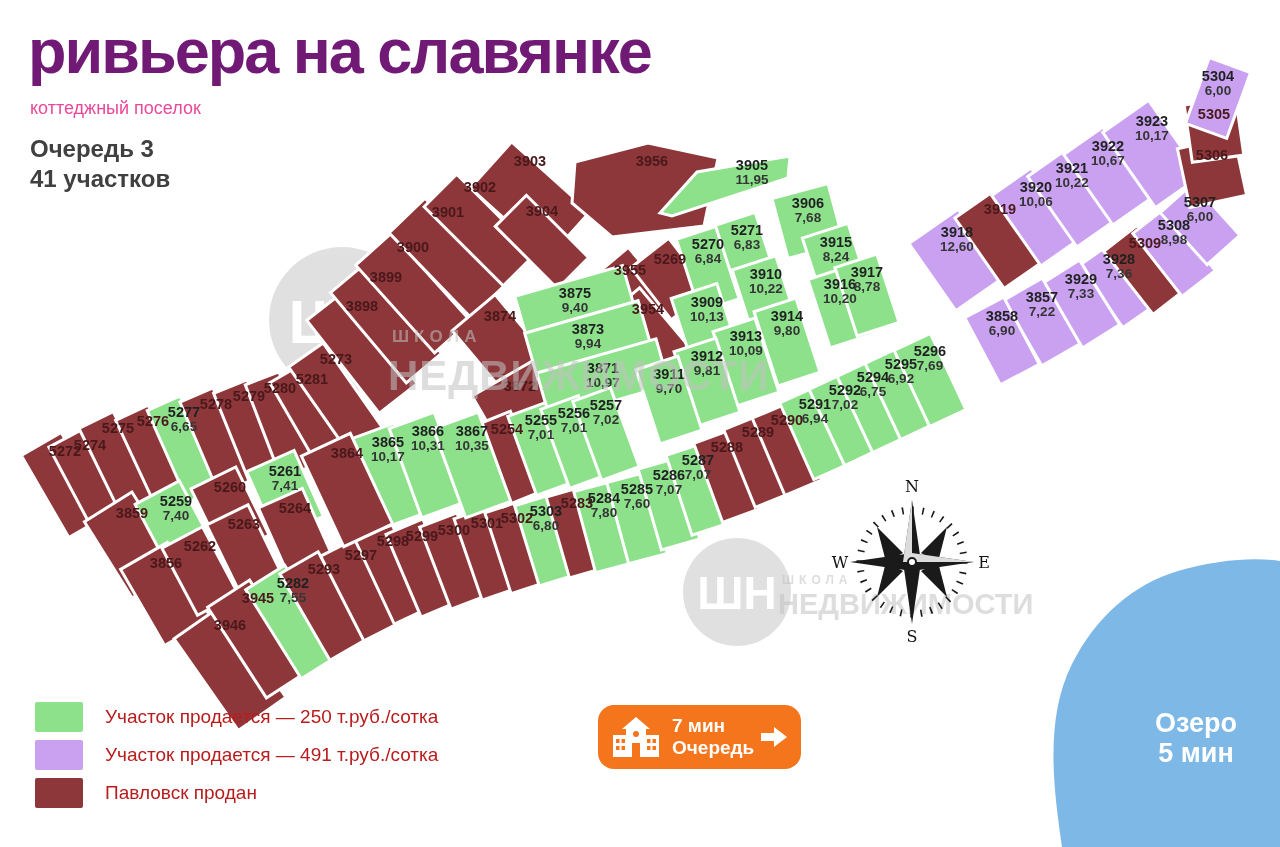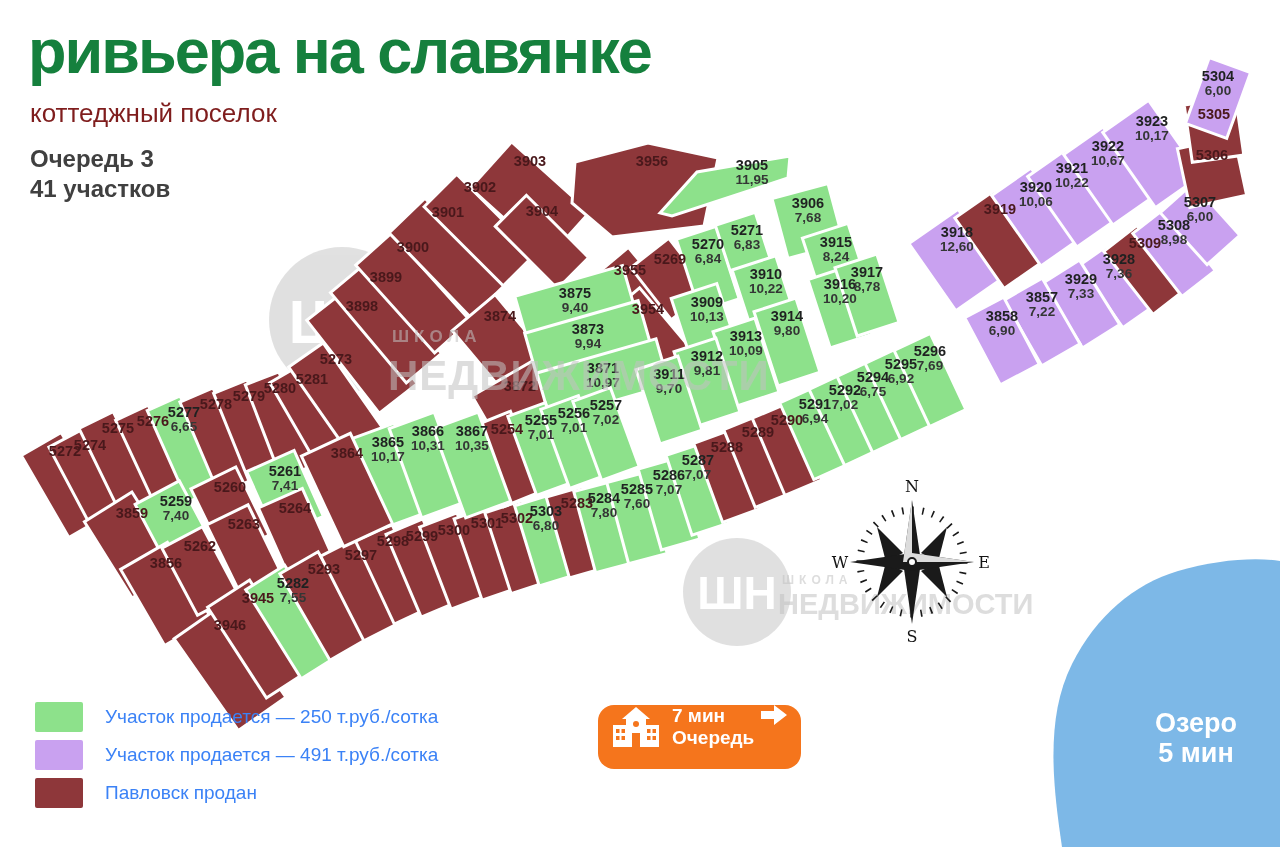--- a/index.html
+++ b/index.html
@@ -1,42 +1,42 @@
 <!DOCTYPE html>
 <html><head>
 <meta charset="utf-8">
 <style>
   html,body{margin:0;padding:0;background:#fff;}
   .stage{position:relative;width:1280px;height:847px;background:#ffffff;overflow:hidden;
          font-family:"Liberation Sans",sans-serif;}
   
   .header{position:absolute;left:28px;top:18px;z-index:5;color:#0d0d0d;}
-  .title{font-size:63px;font-weight:800;letter-spacing:-2px;line-height:1.05;margin:0;color:#15803d;}
-  .subtitle{font-size:26px;font-weight:500;margin:14px 0 16px 2px;color:#7f1d1d;}
+  .title{font-size:63px;font-weight:800;letter-spacing:-2px;line-height:1.05;margin:0;color:#701a75;}
+  .subtitle{font-size:18px;font-weight:500;margin:14px 0 16px 2px;color:#ec4899;}
   .phase,.count{font-size:24px;font-weight:800;margin:2px 0 0 2px;color:#404040;}
   
   svg.map{position:absolute;left:0;top:0;z-index:1;}
   .plot-label{font-family:"Liberation Sans",sans-serif;font-weight:700;font-size:14.5px;
               text-anchor:middle;fill:#1f2121;pointer-events:none;}
   .plot-label .plot-area{font-weight:600;font-size:13.5px;fill:#343635;}
   .plot-label.sold{fill:#49181b;}
   .wm-text{font-family:"Liberation Sans",sans-serif;font-weight:800;fill:#c2c2c2;text-anchor:start;}
   .wm-small{font-weight:700;letter-spacing:5px;}
   .wm-logo{font-family:"Liberation Sans",sans-serif;font-weight:800;fill:#ffffff;text-anchor:middle;}
   .lake-label{font-family:"Liberation Sans",sans-serif;font-weight:700;font-size:27px;
               fill:#ffffff;text-anchor:middle;}
   .compass-letter{font-family:"DejaVu Serif",serif;font-size:16px;fill:#141414;text-anchor:middle;}
   
   .legend{position:absolute;left:35px;top:702px;z-index:6;}
   .legend-row{display:flex;align-items:center;margin-bottom:8px;}
   .swatch{width:48px;height:30px;border-radius:2px;margin-right:22px;flex:0 0 auto;}
-  .legend-label{font-size:19px;color:#3b82f6;font-weight:500;}
+  .legend-label{font-size:19px;color:#b91c1c;font-weight:500;}
   
   .badge{position:absolute;left:598px;top:705px;width:203px;height:64px;background:#f5751c;
-         border-radius:16px;z-index:6;display:flex;padding:0 14px;
+         border-radius:16px;z-index:6;display:flex;align-items:center;padding:0 14px;
          box-sizing:border-box;cursor:pointer;}
   .badge-texts{margin-left:12px;color:#fff;font-weight:800;font-size:19px;line-height:1.15;}
   .badge-arrow{margin-left:auto;}
 </style>
 </head>
 <body>
 
 <div class="stage">
 
   <div class="header">

